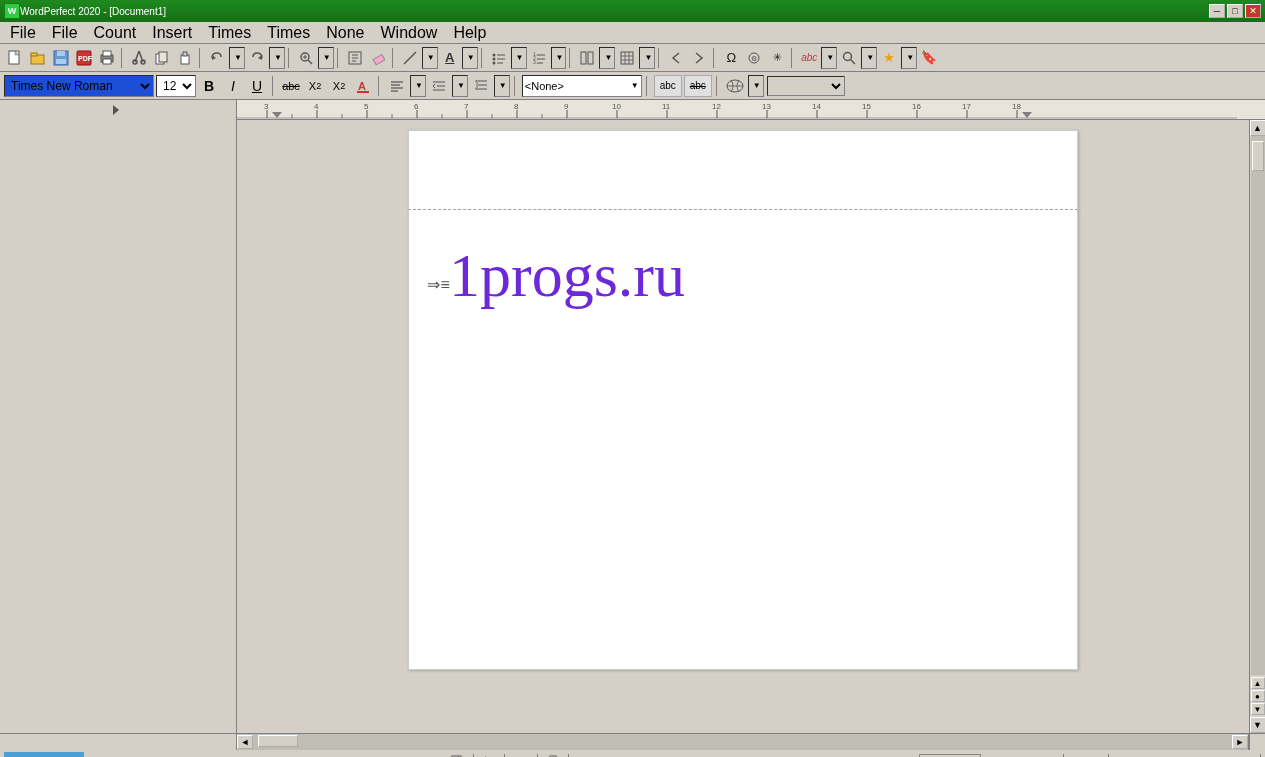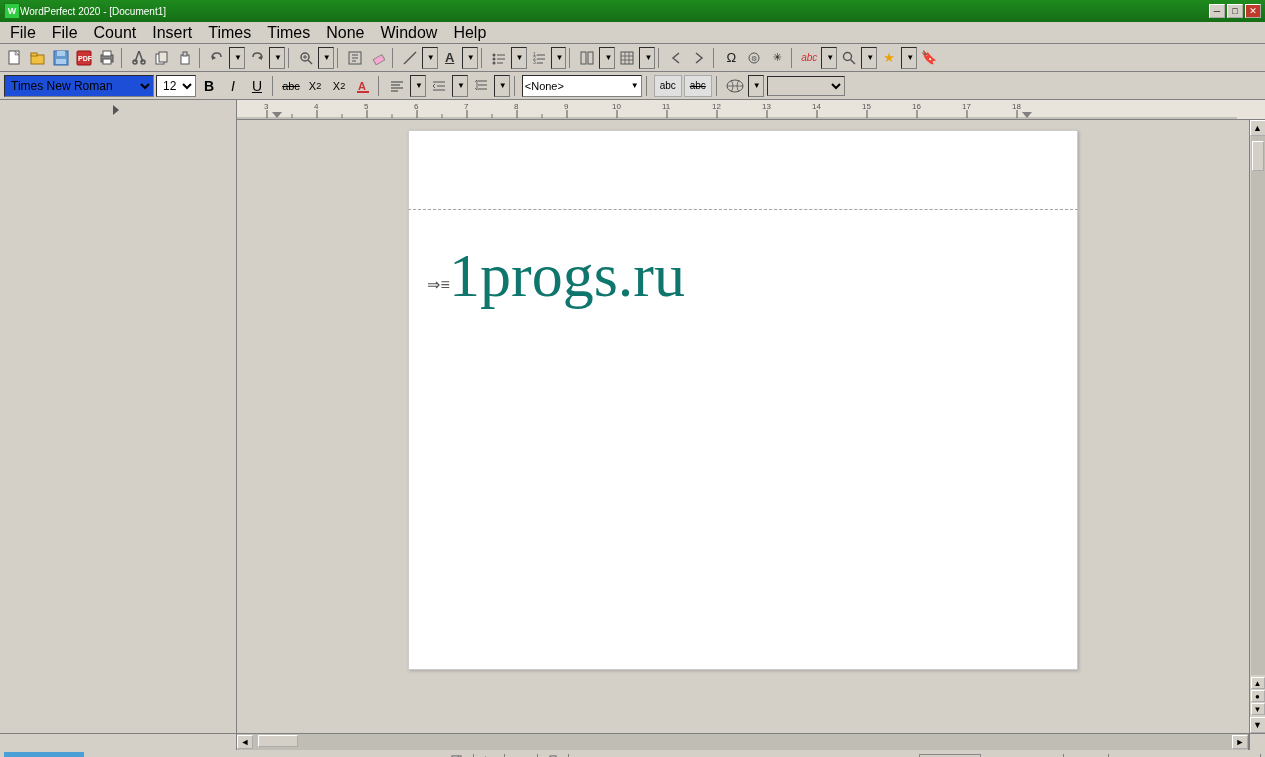--- a/index.html
+++ b/index.html
@@ -153,21 +153,21 @@
       background: white;
       border: 1px solid #ccc;
       border-top: none;
       box-shadow: 1px 1px 3px rgba(0,0,0,0.2);
       padding: 20px 40px;
       position: relative;
     }
     #doc-text {
       font-family: 'Times New Roman', Times, serif;
       font-size: 62px;
-      color: #0f766e;
+      color: #6d28d9;
       padding-top: 10px;
     }
     #cursor-indicator {
       position: absolute;
       left: 18px;
       top: 65px;
       font-size: 16px;
       color: #555;
     }
 

